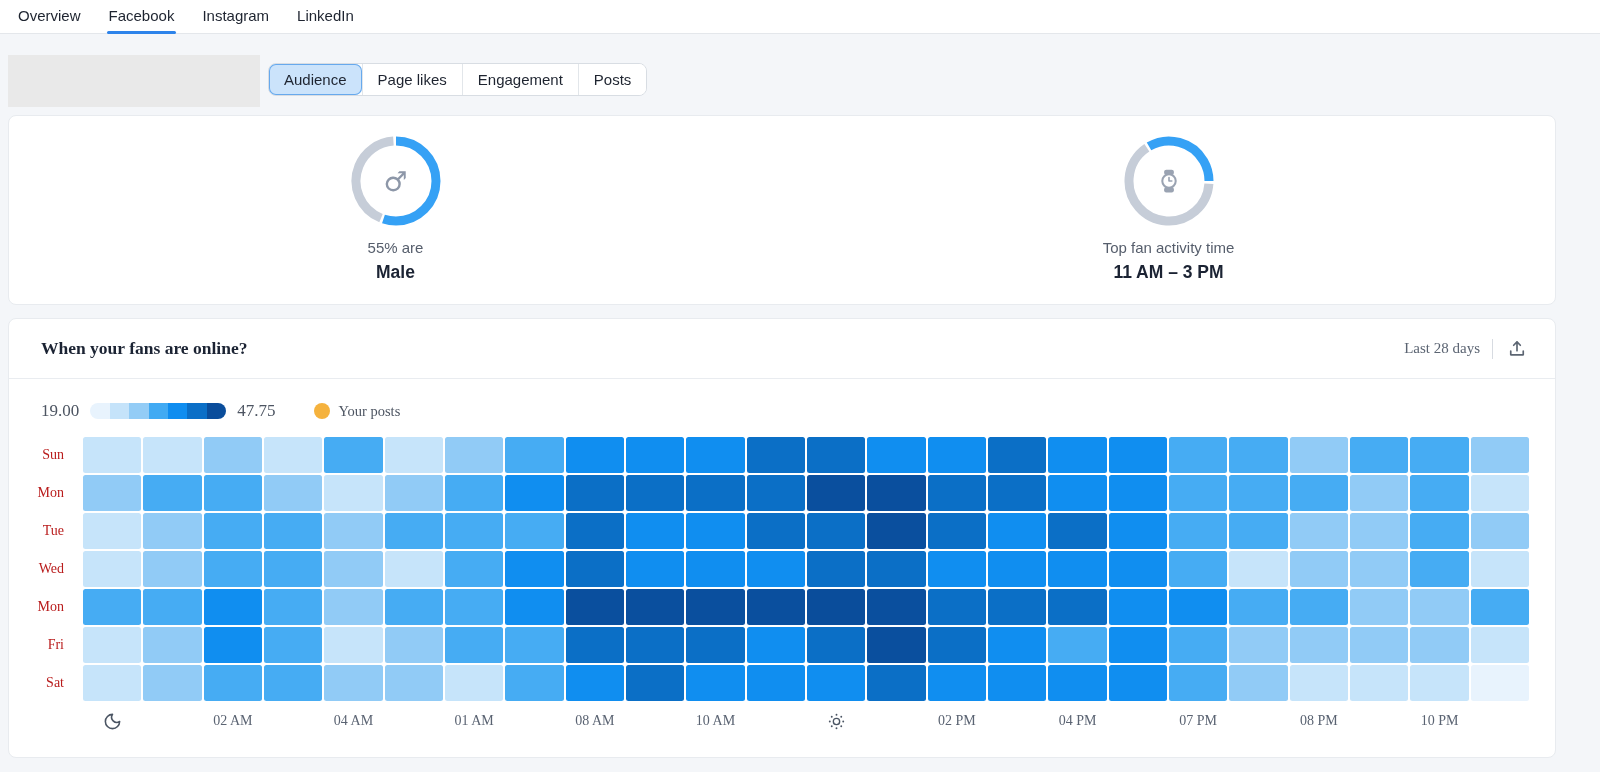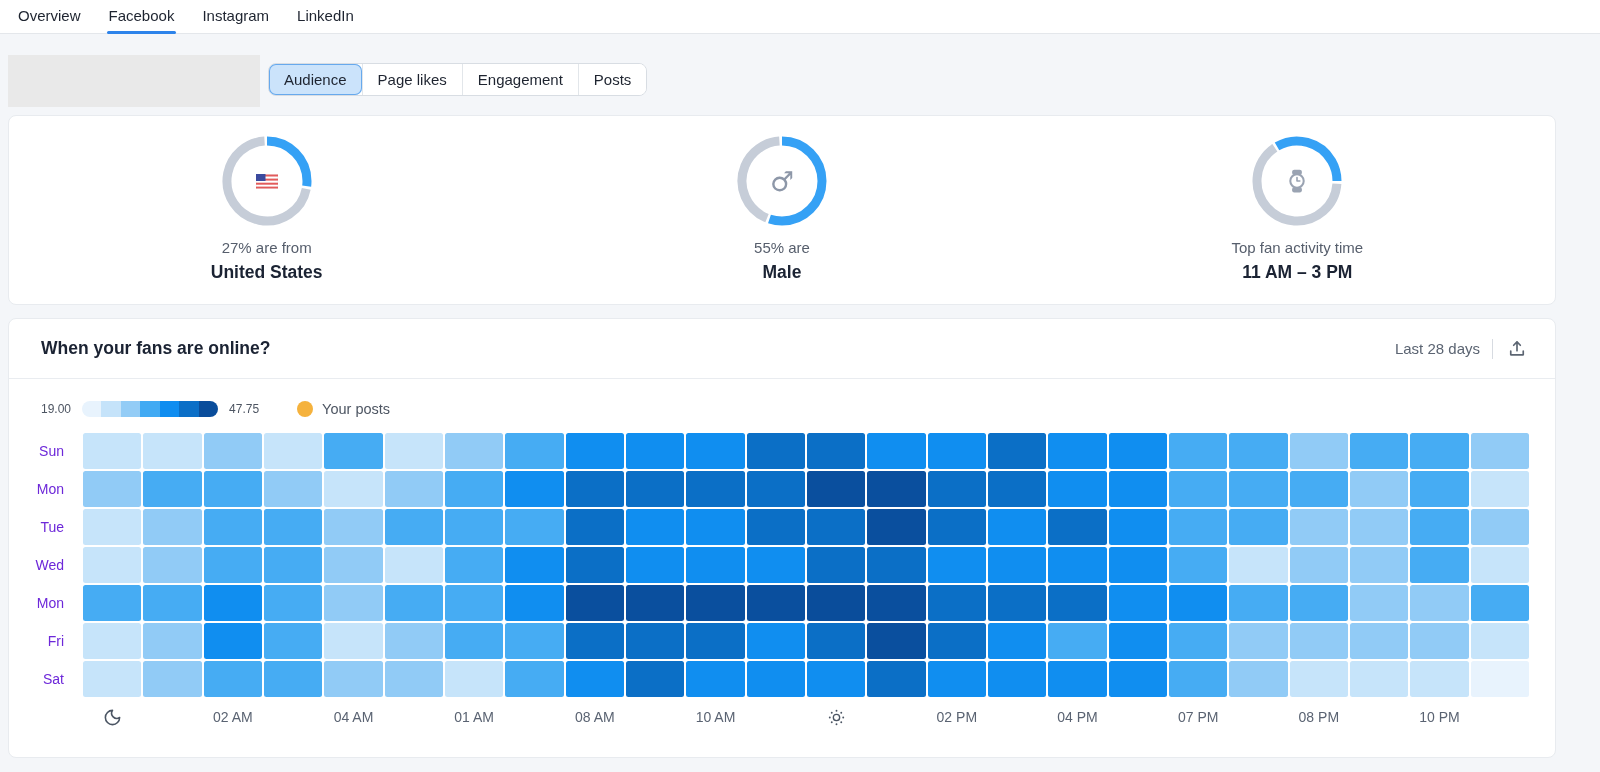--- a/index.html
+++ b/index.html
@@ -28,38 +28,38 @@
   .stat { flex:1 1 0; display:flex; flex-direction:column; align-items:center; padding-top:20px; }
   .statviz { position:relative; width:90px; height:90px; }
   .statviz .cicon { position:absolute; inset:0; display:flex; align-items:center; justify-content:center; }
   .male-glyph { font-family:"DejaVu Sans",sans-serif; font-size:27px; color:#8d97a8; }
   .barsbox { display:flex; align-items:flex-end; gap:5px; height:78px; margin-top:12px; }
   .bar { width:13px; border-radius:2.5px 2.5px 1px 1px; background:#c6cdd8; }
   .line1 { margin-top:13px; font-size:15px; color:#565e6c; }
   .line2 { margin-top:6px; font-size:17.5px; font-weight:bold; color:#1b2333; }
 
   
-  .heat-card { left:8px; top:284px; width:1548px; height:440px; }
+  .heat-card { left:8px; top:284px; width:1548px; height:440px;font-family:Liberation Serif, serif; }
   .heat-head { height:60px; display:flex; align-items:center; justify-content:space-between; padding:0 26px 0 32px; border-bottom:1px solid #e9ecf0; }
   .heat-title { font-size:17.5px; font-weight:bold; color:#1b2333; }
   .head-right { display:flex; align-items:center; gap:12px; }
   .period { font-size:15px; color:#5b6472; }
   .vdivider { width:1px; height:20px; background:#d7dbe1; }
   .exportbtn { background:none; border:none; cursor:pointer; display:flex; align-items:center; padding:2px; }
 
   .legendrow { display:flex; align-items:center; margin:22px 24px 16px 32px; }
-  .scaleval { font-size:12px; color:#4d5562; }
+  .scaleval { font-size:17px; color:#4d5562; }
   .gradbar { display:flex; height:16px; width:136px; border-radius:8px; overflow:hidden; margin:0 11px; }
   .gradseg { flex:1 1 0; }
   .postsdot { width:16px; height:16px; border-radius:50%; margin:0 9px 0 38px; background:var(--dot); }
   .postslabel { font-size:14.5px; color:#4d5562; }
 
   .heatarea { display:grid; grid-template-columns:50px 1fr; padding:0 26px 0 24px; }
   .rowlabels { display:grid; grid-auto-rows:36px; row-gap:2px; }
-  .rowlabel { font-size:14px; color:#6d28d9; display:flex; align-items:center; justify-content:flex-end; padding-right:19px; }
+  .rowlabel { font-size:14px; color:#b91c1c; display:flex; align-items:center; justify-content:flex-end; padding-right:19px; }
   .heatgrid { display:grid; grid-template-columns:repeat(24,1fr); grid-auto-rows:36px; gap:2px; }
   .cell { border-radius:2.5px; }
   .axisrow { margin:4px 26px 0 74px; display:grid; grid-template-columns:repeat(24,1fr); gap:2px; height:32px; }
   .axiscell { display:flex; align-items:center; justify-content:center; font-size:14px; color:#5a6372; white-space:nowrap; }
 </style>
 </head>
 <body>
 
 <div id="app">
   <nav class="topnav" id="topnav">
@@ -71,39 +71,20 @@
   <div class="content">
     <div class="redacted"></div>
     <div class="seggroup" id="tabgroup">
         <button class="seg selected">Audience</button>
         <button class="seg">Page likes</button>
         <button class="seg">Engagement</button>
         <button class="seg">Posts</button>
       </div>
 
     <section class="card stats-card" id="statsCard">
-        <div class="stat">
-          <div class="statviz"><svg width="90" height="90" viewBox="0 0 90 90">
-              <circle cx="45" cy="45" r="40" fill="none" stroke="#c6cdd8" stroke-width="9" stroke-dasharray="177.88395736326208 251.32741228718345" transform="rotate(11.200000000000003 45 45)"></circle>
-              <circle cx="45" cy="45" r="40" fill="none" stroke="#35a1f5" stroke-width="9" stroke-dasharray="67.85840131753953 251.32741228718345" transform="rotate(-90 45 45)"></circle>
-            </svg><div class="cicon">
-              <svg width="22" height="15" viewBox="0 0 22 15">
-                <rect width="22" height="15" rx="1" fill="#ffffff" stroke="#d9dde3" stroke-width="0.5"></rect>
-                <g fill="#e25b5b">
-                  <rect y="0.5" width="22" height="2"></rect>
-                  <rect y="4.6" width="22" height="2"></rect>
-                  <rect y="8.7" width="22" height="2"></rect>
-                  <rect y="12.6" width="22" height="1.9"></rect>
-                </g>
-                <rect width="9.5" height="7" fill="#3b4a9e"></rect>
-              </svg>
-            </div></div>
-          <div class="line1">27% are from</div>
-          <div class="line2">United States</div>
-        </div>
         <div class="stat">
           <div class="statviz"><svg width="90" height="90" viewBox="0 0 90 90">
               <circle cx="45" cy="45" r="40" fill="none" stroke="#c6cdd8" stroke-width="9" stroke-dasharray="107.5122819228507 251.32741228718345" transform="rotate(112 45 45)"></circle>
               <circle cx="45" cy="45" r="40" fill="none" stroke="#35a1f5" stroke-width="9" stroke-dasharray="138.2300767579509 251.32741228718345" transform="rotate(-90 45 45)"></circle>
             </svg><div class="cicon">
               <span class="male-glyph">♂</span>
             </div></div>
           <div class="line1">55% are</div>
           <div class="line2">Male</div>
         </div>

